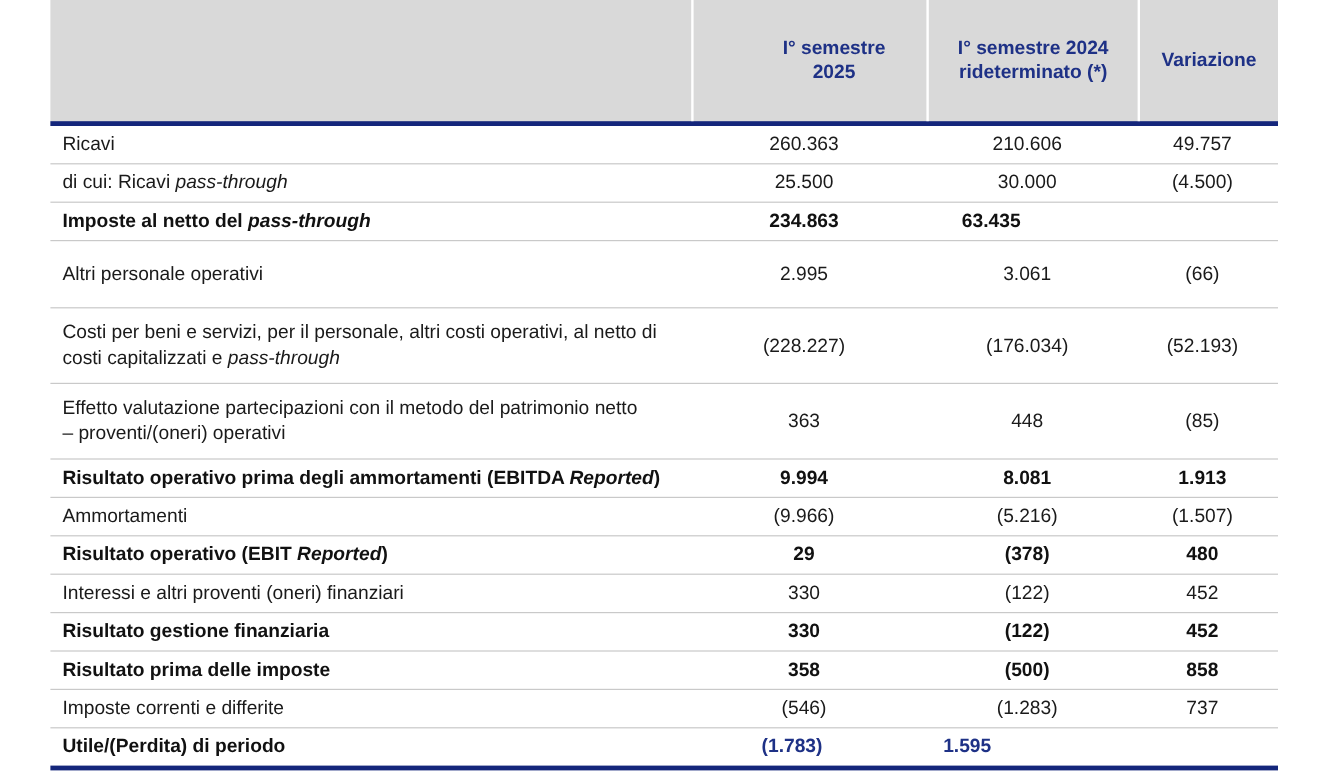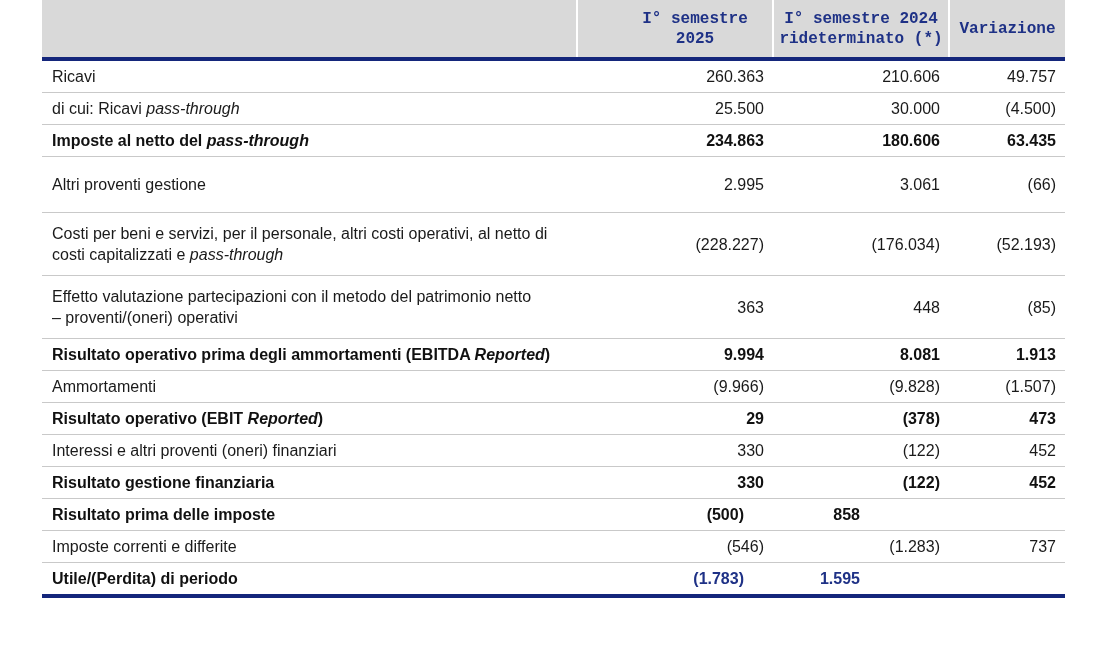--- a/index.html
+++ b/index.html
@@ -11,24 +11,23 @@
     font-family:"Liberation Sans", sans-serif;
     font-size:16px;
     color:#1a1a1a;
     overflow:hidden;
   }
   .fin-table { margin-left:42px; width:1023px; }
 
   
   .thead {
     display:flex;
-    height:61px;
+    height:105px;
     background:var(--header-bg, #d9d9d9);
     border-bottom:4px solid var(--navy-line, #14267b);
-    font-family:Liberation Mono, monospace;
   }
   .cell { flex:none; }
   .label-col { width:534px; }
   .c1 { width:196px; }
   .c2 { width:176px; }
   .c3 { width:117px; }
   .head {
     display:flex; align-items:center; justify-content:center;
     text-align:center;
     white-space:pre-line;
@@ -52,21 +51,21 @@
   .row.bold { font-weight:700; color:#111; }
   .row.last { border-bottom:none; }
   .row.navy-vals .rval { color:var(--navy-text, #1e3186); }
   .rlabel {
     padding-left:10px;
     line-height:17px;
     white-space:nowrap;
     overflow:visible;
   }
   .rval {
-    text-align:right;
+    text-align:center;
     line-height:17px;
     padding-right:8px;
     white-space:nowrap;
   }
   .c3.rval { padding-right:9px; }
   i { font-style:italic; }
 </style>
 </head>
 <body>
 
@@ -91,26 +90,25 @@
   <div class="row">
     <div class="cell label-col rlabel"><span>di cui: Ricavi </span><i>pass-through</i></div>
     <div class="cell c1 rval">25.500</div>
     <div class="cell c2 rval">30.000</div>
     <div class="cell c3 rval">(4.500)</div>
   </div>
 
   <div class="row bold">
     <div class="cell label-col rlabel"><span>Imposte al netto del </span><i>pass-through</i></div>
     <div class="cell c1 rval">234.863</div>
-    <div class="cell c2 rval">180.606</div>
     <div class="cell c3 rval">63.435</div>
   </div>
 
   <div class="row tall">
-    <div class="cell label-col rlabel"><span>Altri proventi gestione</span></div>
+    <div class="cell label-col rlabel"><span>Altri personale operativi</span></div>
     <div class="cell c1 rval">2.995</div>
     <div class="cell c2 rval">3.061</div>
     <div class="cell c3 rval">(66)</div>
   </div>
 
   <div class="row twoline">
     <div class="cell label-col rlabel"><span>Costi per beni e servizi, per il personale, altri costi operativi, al netto di</span><br><span>costi capitalizzati e </span><i>pass-through</i></div>
     <div class="cell c1 rval">(228.227)</div>
     <div class="cell c2 rval">(176.034)</div>
     <div class="cell c3 rval">(52.193)</div>
@@ -126,47 +124,48 @@
   <div class="row bold">
     <div class="cell label-col rlabel"><span>Risultato operativo prima degli ammortamenti (EBITDA </span><i>Reported</i><span>)</span></div>
     <div class="cell c1 rval">9.994</div>
     <div class="cell c2 rval">8.081</div>
     <div class="cell c3 rval">1.913</div>
   </div>
 
   <div class="row">
     <div class="cell label-col rlabel"><span>Ammortamenti</span></div>
     <div class="cell c1 rval">(9.966)</div>
-    <div class="cell c2 rval">(9.828)</div>
+    <div class="cell c2 rval">(5.216)</div>
     <div class="cell c3 rval">(1.507)</div>
   </div>
 
   <div class="row bold">
     <div class="cell label-col rlabel"><span>Risultato operativo (EBIT </span><i>Reported</i><span>)</span></div>
     <div class="cell c1 rval">29</div>
     <div class="cell c2 rval">(378)</div>
-    <div class="cell c3 rval">473</div>
+    <div class="cell c3 rval">480</div>
   </div>
 
   <div class="row">
     <div class="cell label-col rlabel"><span>Interessi e altri proventi (oneri) finanziari</span></div>
     <div class="cell c1 rval">330</div>
     <div class="cell c2 rval">(122)</div>
     <div class="cell c3 rval">452</div>
   </div>
 
   <div class="row bold">
     <div class="cell label-col rlabel"><span>Risultato gestione finanziaria</span></div>
     <div class="cell c1 rval">330</div>
     <div class="cell c2 rval">(122)</div>
     <div class="cell c3 rval">452</div>
   </div>
 
   <div class="row bold">
     <div class="cell label-col rlabel"><span>Risultato prima delle imposte</span></div>
+    <div class="cell c1 rval">358</div>
     <div class="cell c2 rval">(500)</div>
     <div class="cell c3 rval">858</div>
   </div>
 
   <div class="row">
     <div class="cell label-col rlabel"><span>Imposte correnti e differite</span></div>
     <div class="cell c1 rval">(546)</div>
     <div class="cell c2 rval">(1.283)</div>
     <div class="cell c3 rval">737</div>
   </div>

